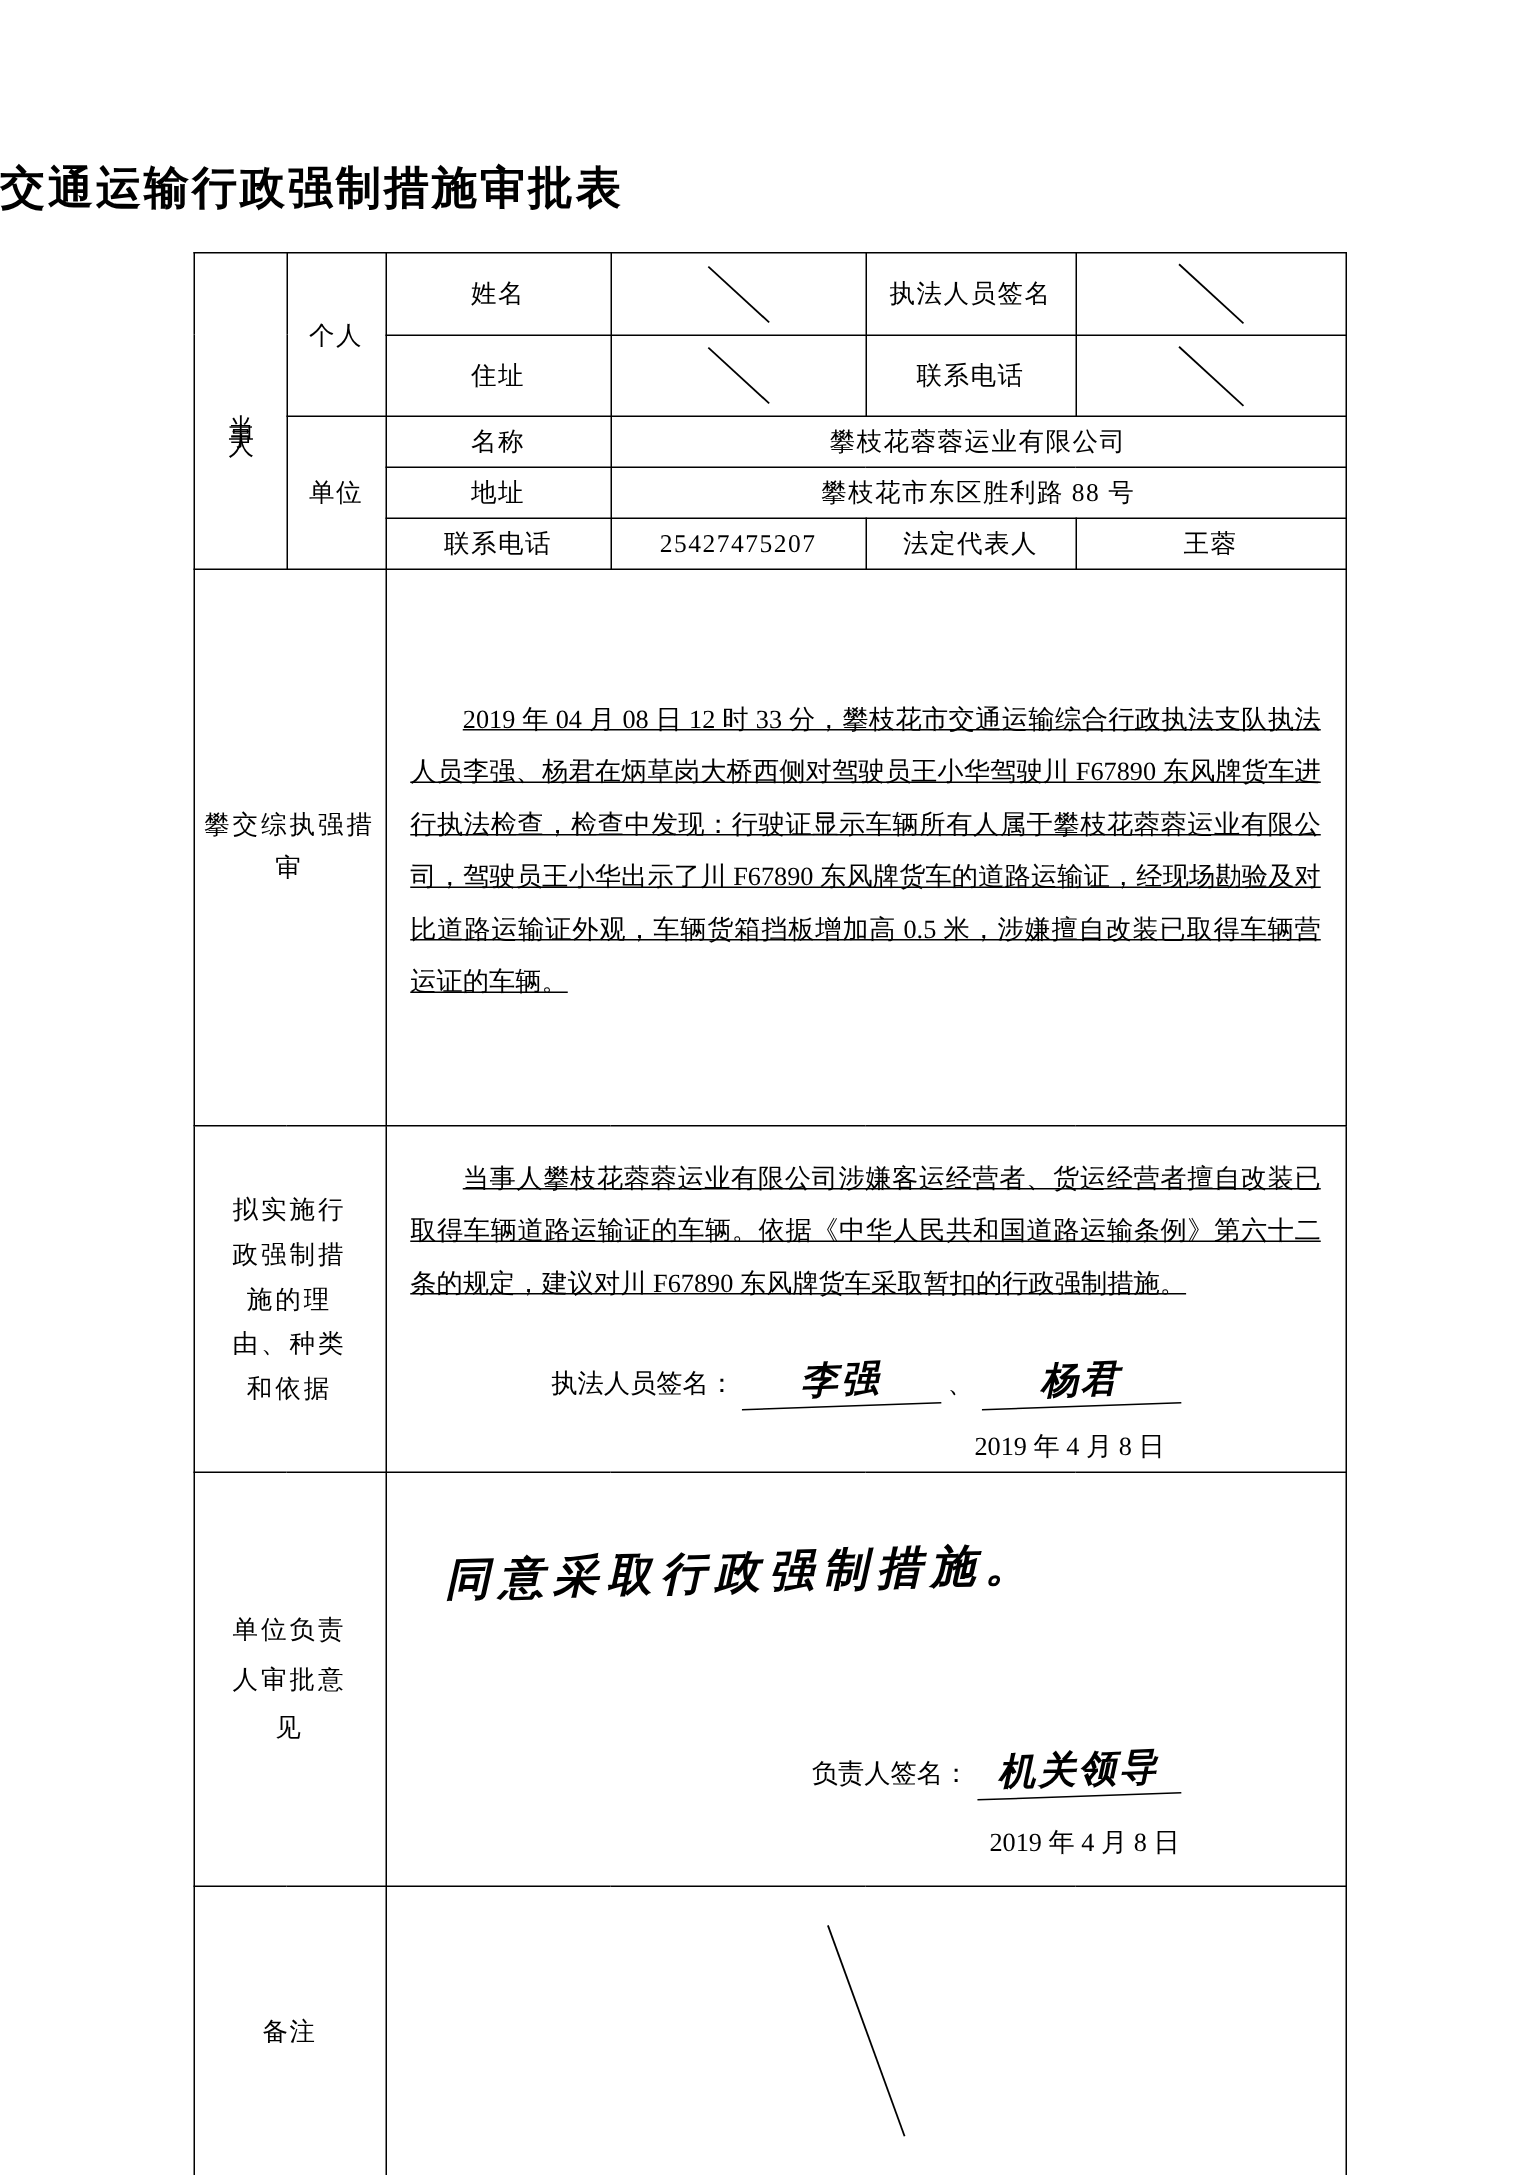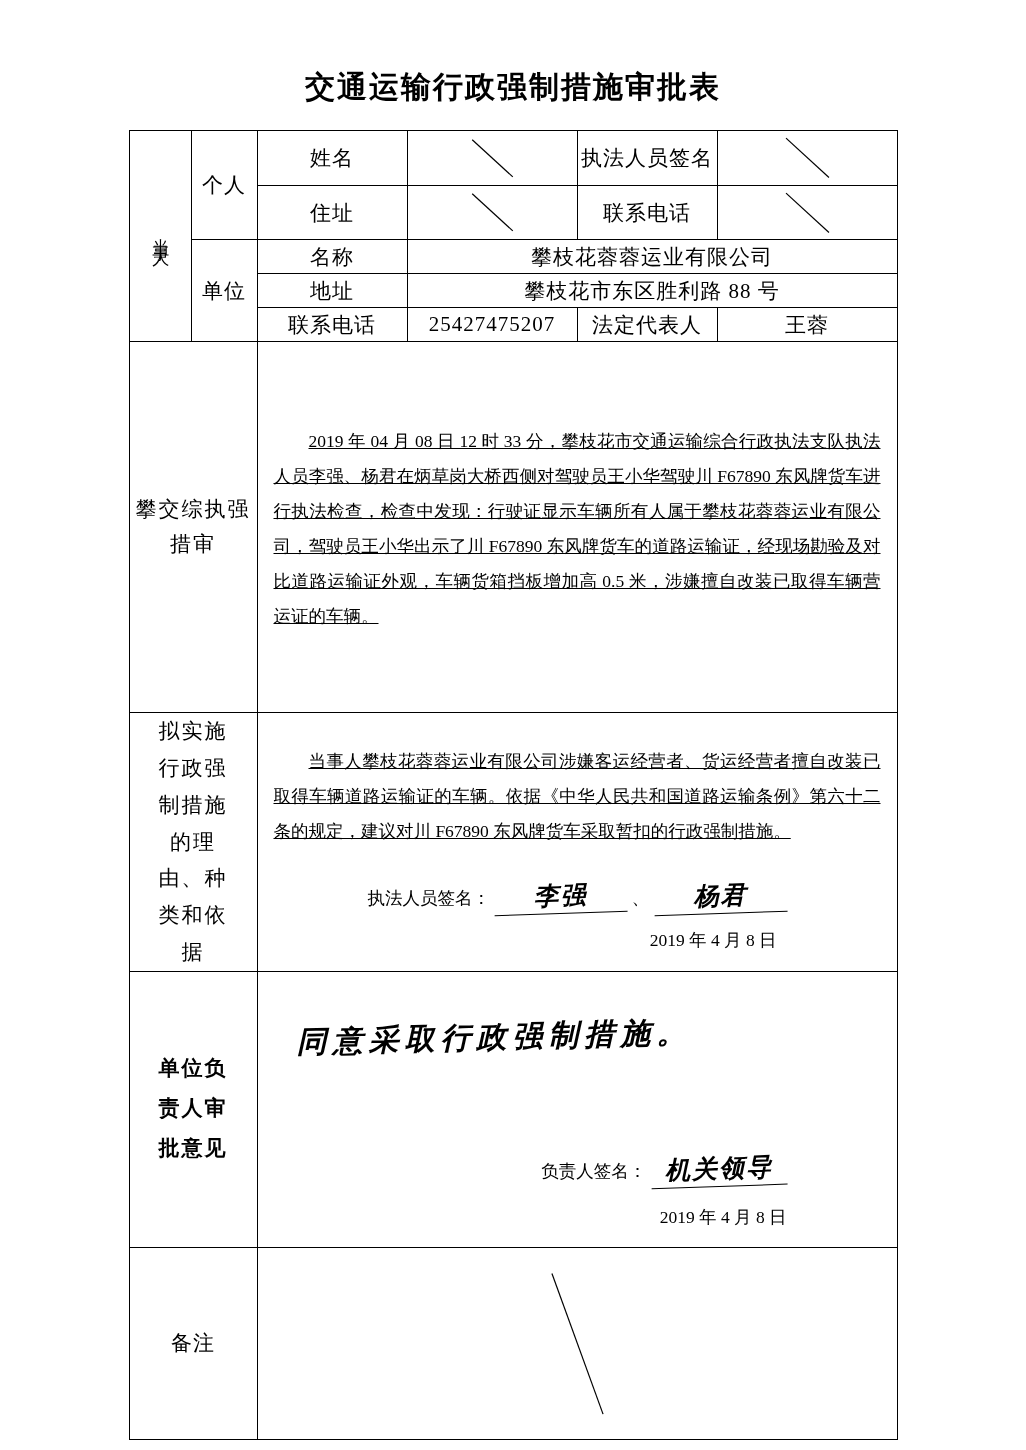--- a/index.html
+++ b/index.html
@@ -13,26 +13,25 @@
     font-family: "Liberation Serif", "DejaVu Serif", serif;
     color: #000000;
   }
   .page {
     position: relative;
     width: 1026px;
     height: 1450px;
     box-sizing: border-box;
   }
   .doc-title {
-    text-align: center;
     font-family: "Liberation Sans", "DejaVu Sans", sans-serif;
     font-weight: bold;
     font-size: 30px;
     letter-spacing: 2px;
-    padding-top: 67px;
+    padding-top: 105px;
   }
   .doc-number {
     text-align: right;
     font-size: 19px;
     padding-right: 128px;
     padding-top: 42px;
     letter-spacing: 0.5px;
   }
   table.form {
     border-collapse: collapse;
@@ -41,21 +40,21 @@
     table-layout: fixed;
   }
   table.form td {
     border: 1px solid #000000;
     font-size: 17px;
     padding: 0;
     vertical-align: middle;
     text-align: center;
   }
   .cell-label {
-    font-size: 21px;
+    font-size: 17px;
     letter-spacing: 1px;
     text-align: center;
   }
   .v-label {
     writing-mode: vertical-rl;
     text-orientation: upright;
     letter-spacing: 6px;
     display: inline-block;
     line-height: 1.1;
     font-size: 17px;
@@ -262,21 +261,21 @@
             <span class="sig-handwrite">李强</span>
             <span>、</span>
             <span class="sig-handwrite">杨君</span>
           </div>
           <div class="date-line">2019 年 4 月 8 日</div>
         </td>
       </tr>
 
       <tr>
         <td colspan="2" class="mid-label" style="height:275px">
-          <span class="cell-label" style="display:inline-block; line-height:1.9; letter-spacing:2px; width:86px;font-weight:bold;">单位负责人审批意见</span>
+          <span class="cell-label" style="display:inline-block; line-height:1.9; letter-spacing:2px; width:86px;">单位负责人审批意见</span>
         </td>
         <td colspan="4" class="big-cell">
           <div class="approval-note">同意采取行政强制措施。</div>
           <div class="approval-sign">
             <span>负责人签名：</span>
             <span class="sig-handwrite">机关领导</span>
           </div>
           <div class="approval-date">2019 年 4 月 8 日</div>
         </td>
       </tr>

